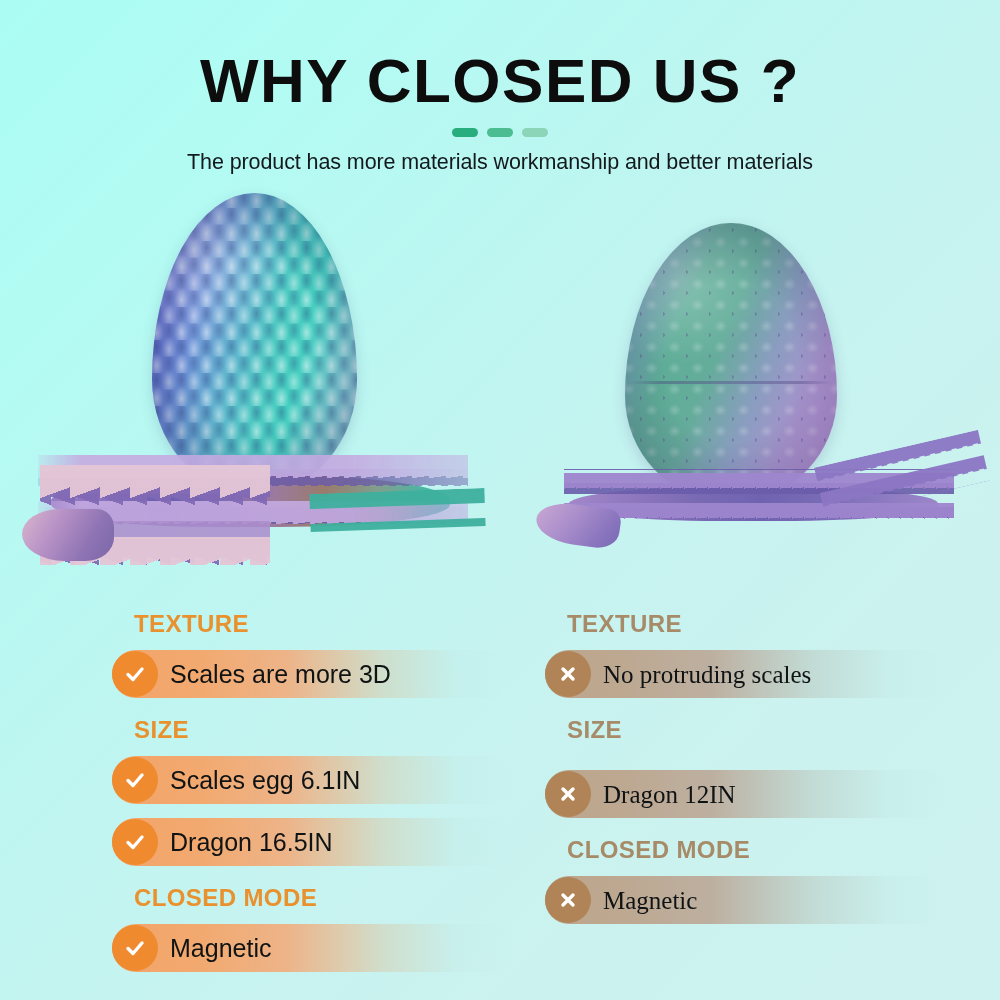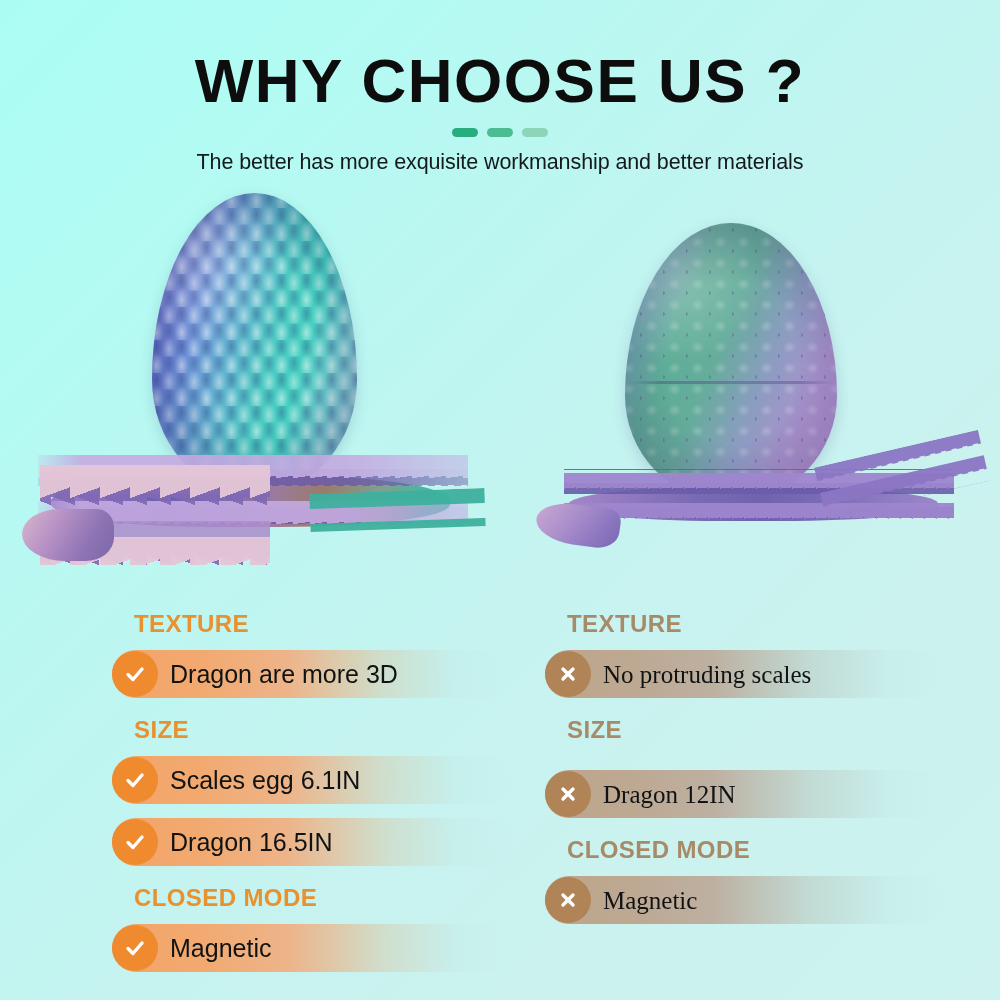--- a/index.html
+++ b/index.html
@@ -345,29 +345,29 @@
 
   .gap-sm { height: 14px; }
   .gap-md { height: 20px; }
 </style>
 </head>
 <body>
 
 <div id="page">
 
   <div id="header">
-    <div id="page-title">WHY CHOOSE US ?</div>
+    <div id="page-title">WHY CLOSED US ?</div>
 
     <div id="dash-row">
       <span class="dash d1"></span>
       <span class="dash d2"></span>
       <span class="dash d3"></span>
     </div>
 
-    <div id="subtitle">The better has more exquisite workmanship and better materials</div>
+    <div id="subtitle">The product has more materials workmanship and better materials</div>
   </div>
 
   <div id="products">
 
     <div class="product-stage" id="product-left">
       <div class="egg" id="egg-left">
         <div class="scales"></div>
         <div class="scales2"></div>
         <div class="rim"></div>
       </div>
@@ -401,21 +401,21 @@
     <div class="col" id="col-left">
 
       <div class="section-label">TEXTURE</div>
       <div class="gap-sm"></div>
       <div class="feature-row">
         <span class="badge check">
           <svg width="24" height="24" viewBox="0 0 24 24" aria-hidden="true">
             <path d="M5 12.5 L10 17.5 L19 7" fill="none" stroke="#ffffff" stroke-width="3.4" stroke-linecap="round" stroke-linejoin="round"></path>
           </svg>
         </span>
-        <span class="feature-text">Dragon are more 3D</span>
+        <span class="feature-text">Scales are more 3D</span>
       </div>
 
       <div class="gap-md"></div>
       <div class="section-label">SIZE</div>
       <div class="gap-sm"></div>
       <div class="feature-row">
         <span class="badge check">
           <svg width="24" height="24" viewBox="0 0 24 24" aria-hidden="true">
             <path d="M5 12.5 L10 17.5 L19 7" fill="none" stroke="#ffffff" stroke-width="3.4" stroke-linecap="round" stroke-linejoin="round"></path>
           </svg>

